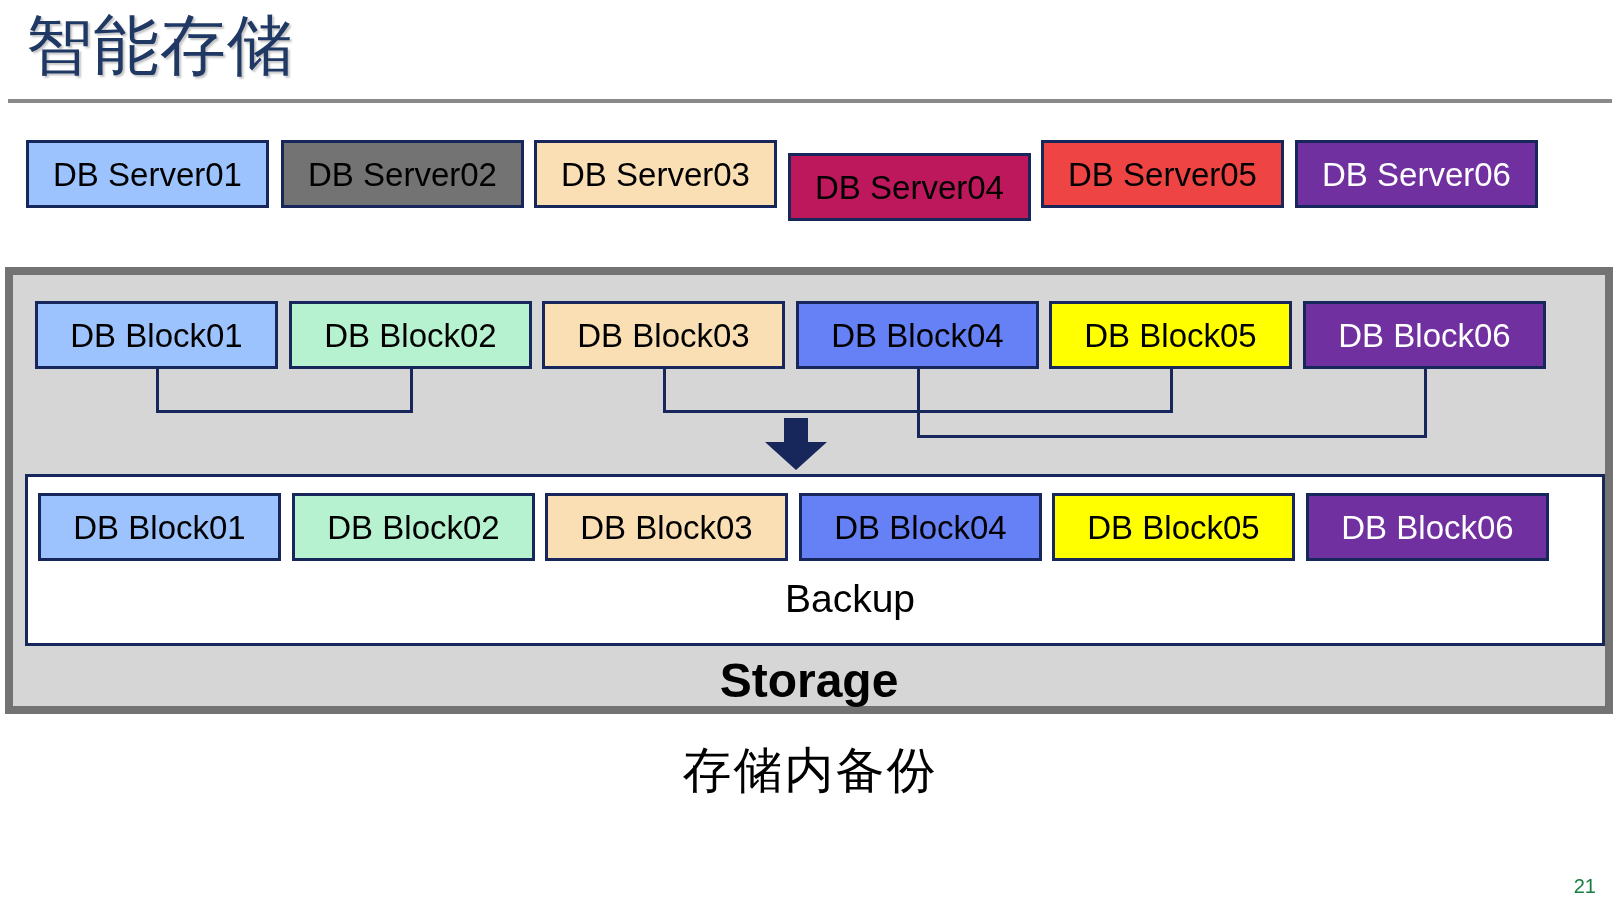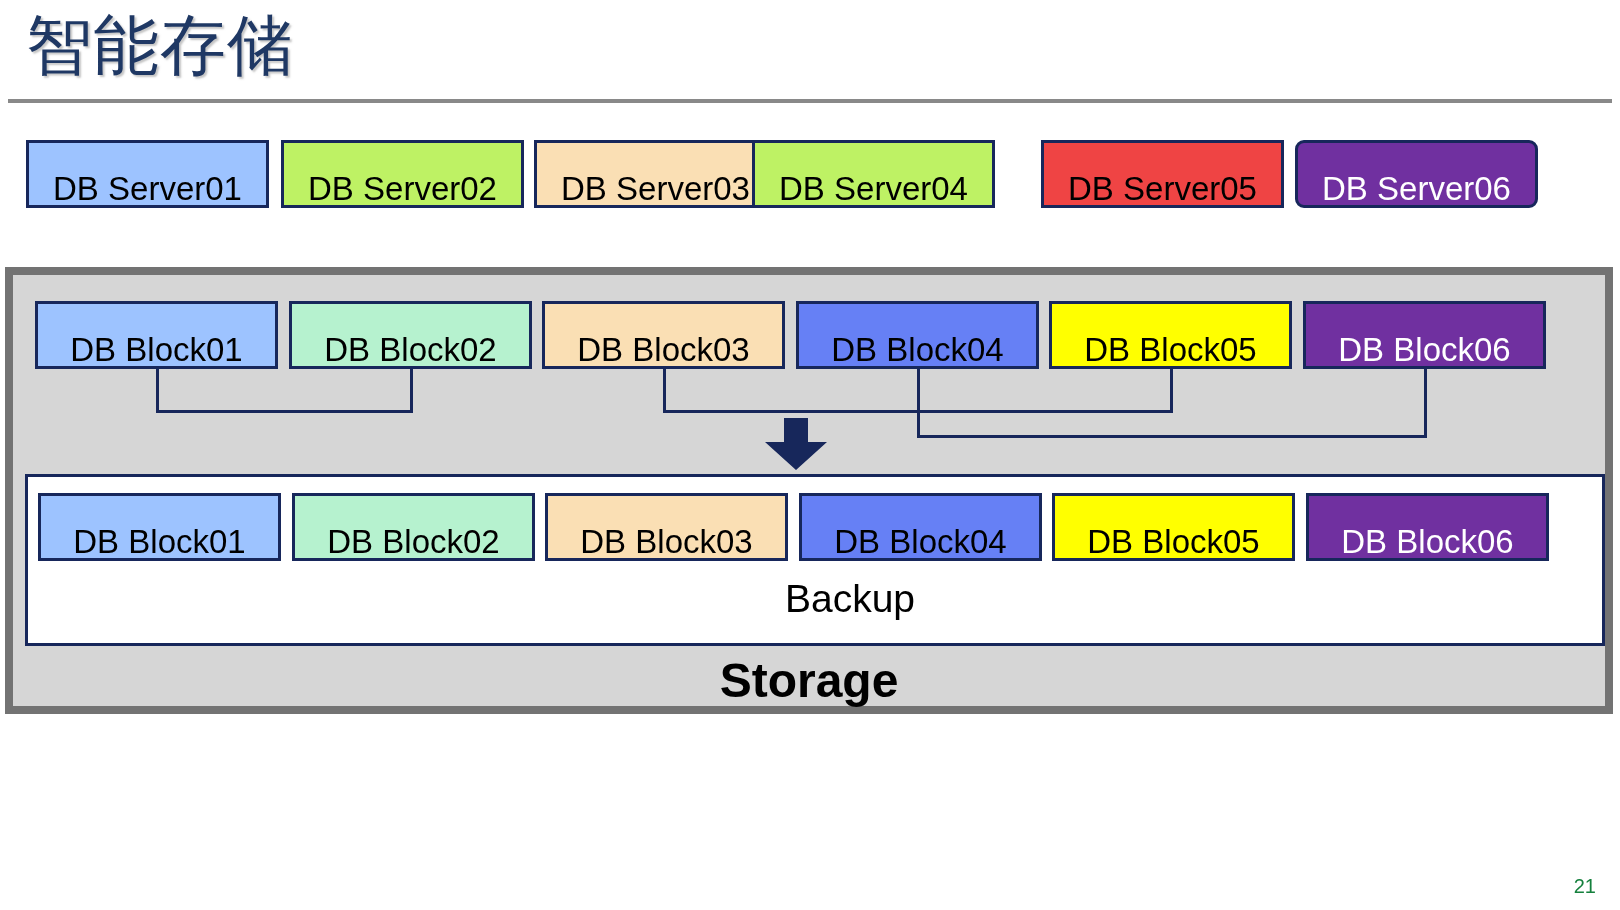--- a/index.html
+++ b/index.html
@@ -36,21 +36,21 @@
     height: 4px;
     background: #898989;
   }
 
   
   .node {
     position: absolute;
     box-sizing: border-box;
     border: 3px solid #17275B;
     display: flex;
-    align-items: flex-end;
+    align-items: center;
     justify-content: center;
     font-size: 33px;
     line-height: 1;
     color: #000000;
     white-space: nowrap;
     letter-spacing: 0px;
   }
 
   
   .server-row .node { top: 140px; height: 68px; }
@@ -145,33 +145,33 @@
 </head>
 <body>
 
 <div id="slide-title">智能存储</div>
 <div id="title-rule"></div>
 
 <div class="server-row" id="server-row">
     <div class="node" style="left: 26px; width: 243px; background: rgb(157, 195, 255); color: rgb(0, 0, 0);">
       <span>DB Server01</span>
     </div>
-    <div class="node" style="left: 281px; width: 243px; background: #bef264; color: rgb(0, 0, 0);">
+    <div class="node" style="left: 281px; width: 243px; background: #737373; color: rgb(0, 0, 0);">
       <span>DB Server02</span>
     </div>
     <div class="node" style="left: 534px; width: 243px; background: rgb(250, 223, 180); color: rgb(0, 0, 0);">
       <span>DB Server03</span>
     </div>
-    <div class="node" style="left: 752px; width: 243px; background: #bef264; color: rgb(0, 0, 0);">
+    <div class="node" style="left: 788px; width: 243px; background: #be185d; color: rgb(0, 0, 0); margin-top: 13px;">
       <span>DB Server04</span>
     </div>
     <div class="node" style="left: 1041px; width: 243px; background: #ef4444; color: rgb(0, 0, 0);">
       <span>DB Server05</span>
     </div>
-    <div class="node" style="left: 1295px; width: 243px; background: rgb(112, 48, 160); color: rgb(255, 255, 255); border-radius: 9px;">
+    <div class="node" style="left: 1295px; width: 243px; background: rgb(112, 48, 160); color: rgb(255, 255, 255);">
       <span>DB Server06</span>
     </div>
   </div>
 
 <div id="storage-panel">
 
   <div class="block-row" id="block-row">
       <div class="node" style="left: 22px; width: 243px; background: rgb(157, 195, 255); color: rgb(0, 0, 0);">
         <span>DB Block01</span>
       </div>
@@ -229,14 +229,15 @@
           <span>DB Block06</span>
         </div>
       </div>
     <div id="backup-label">Backup</div>
   </div>
 
   <div id="storage-label">Storage</div>
 </div>
 
 <div id="footer-text">
+    <div>存储内备份</div>
   </div>
 <div id="page-number">21</div>
 
 </body></html>

